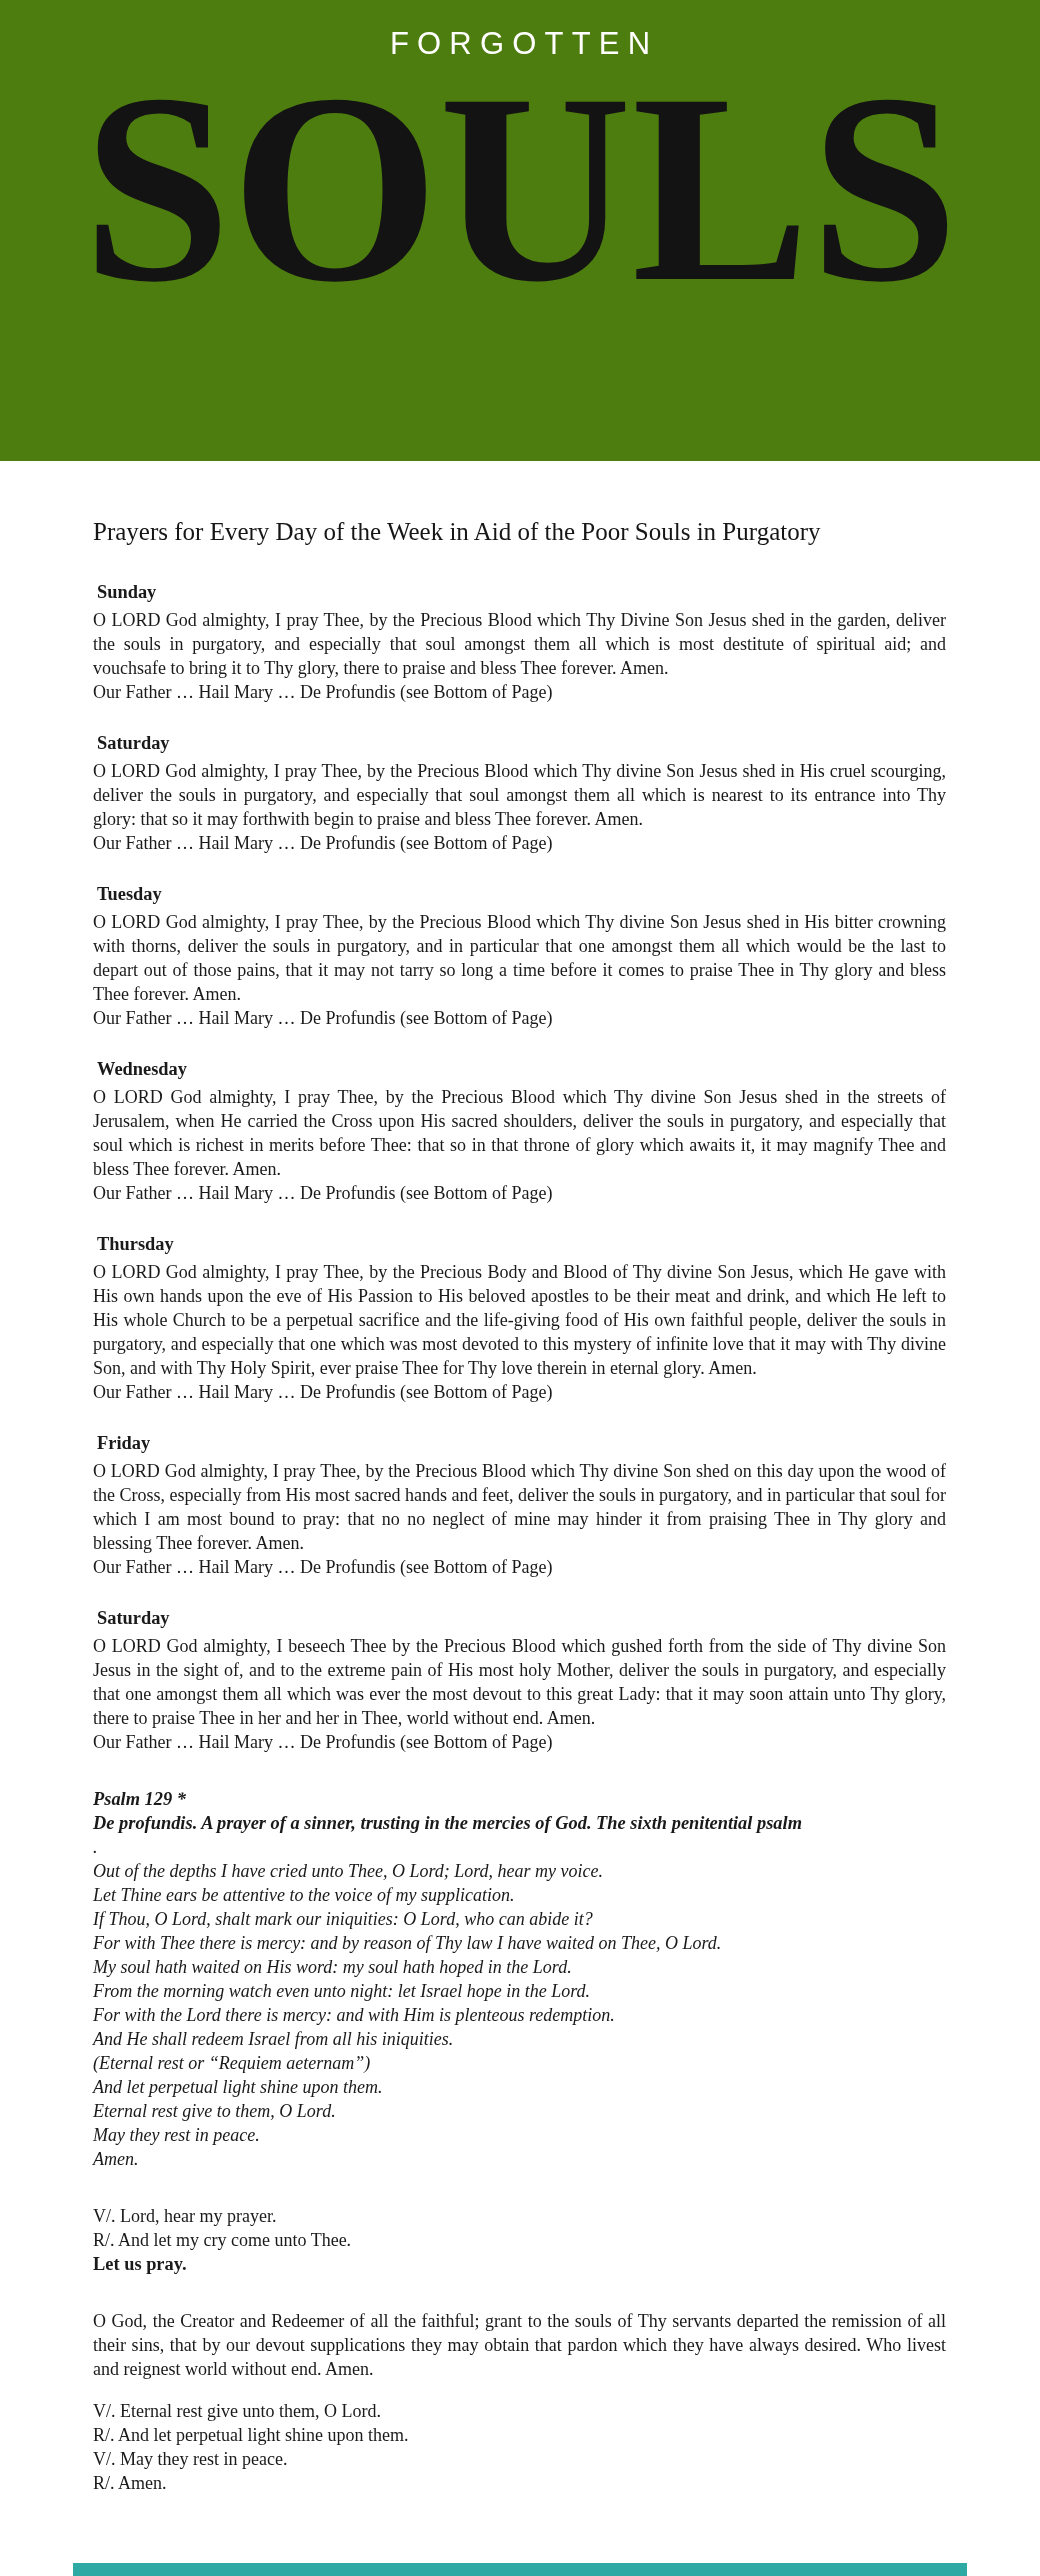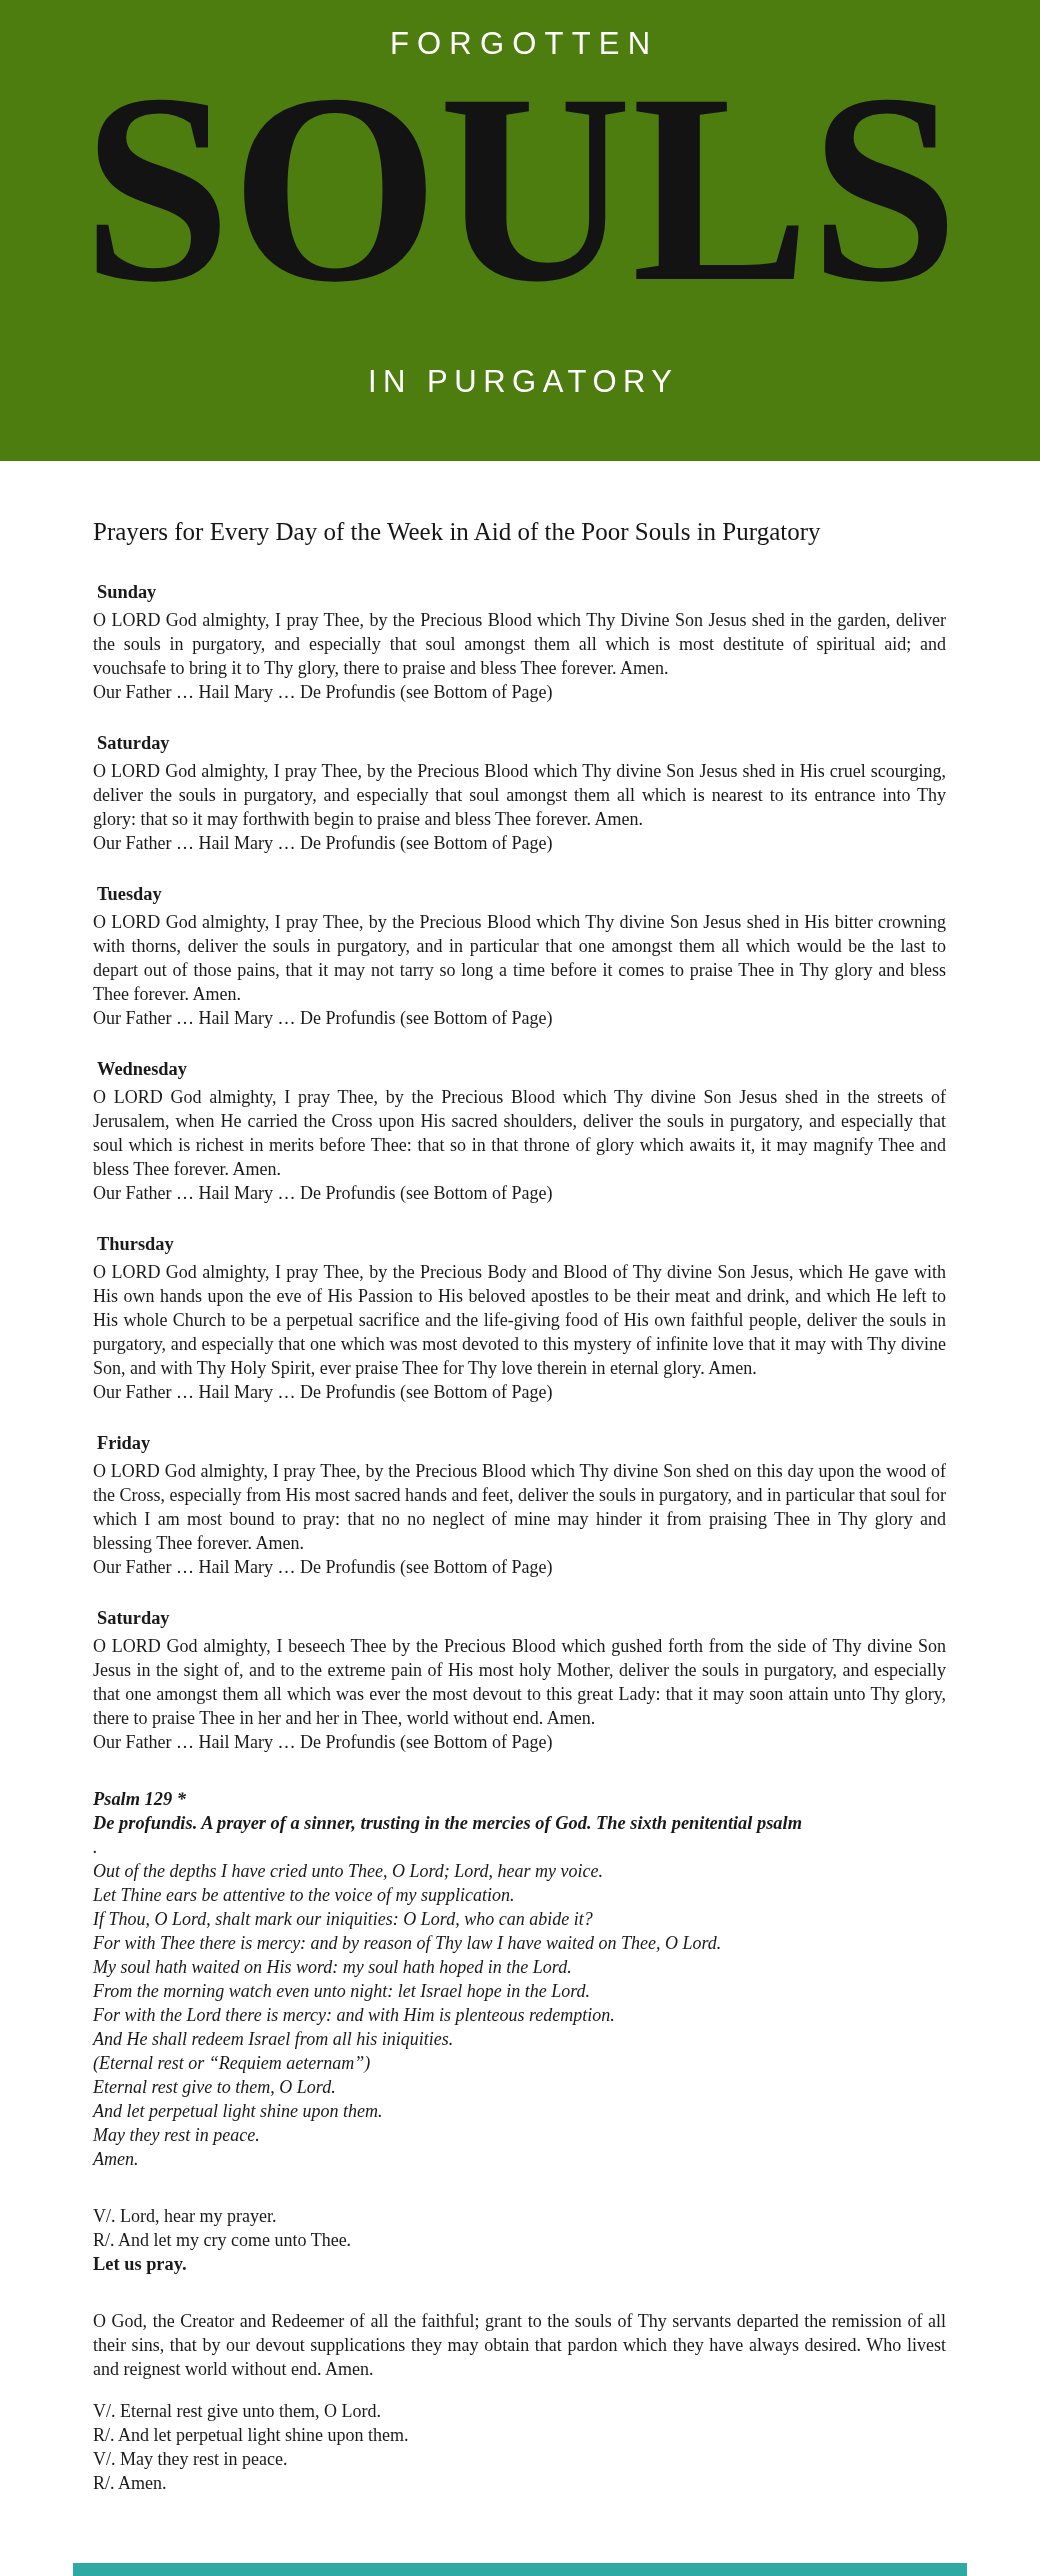--- a/index.html
+++ b/index.html
@@ -112,21 +112,20 @@
 </head>
 <body>
 
 <div class="page">
 
   <header class="hero">
     <div class="hero-kicker">FORGOTTEN</div>
     <svg class="hero-title-svg" width="889" height="206" viewBox="0 0 1090 252" aria-hidden="false">
       <text x="545" y="240" text-anchor="middle" font-family="Liberation Serif, serif" font-weight="bold" font-size="332" textLength="1074" lengthAdjust="spacingAndGlyphs" fill="#131313">SOULS</text>
     </svg>
-    <div class="hero-subtitle">IN PURGATORY</div>
   </header>
 
   <main class="content">
 
     <h1 class="page-title">Prayers for Every Day of the Week in Aid of the Poor Souls in Purgatory</h1>
 
     <section class="day-section">
       <h3 class="day-heading">Sunday</h3>
       <p class="prayer-text">O LORD God almighty, I pray Thee, by the Precious Blood which Thy Divine Son Jesus shed in the garden, deliver the souls in purgatory, and especially that soul amongst them all which is most destitute of spiritual aid; and vouchsafe to bring it to Thy glory, there to praise and bless Thee forever. Amen.</p>
       <div class="prayer-footer">Our Father … Hail Mary … De Profundis (see Bottom of Page)</div>
@@ -174,22 +173,22 @@
       <div class="plain-line">.</div>
       <div class="plain-line">Out of the depths I have cried unto Thee, O Lord; Lord, hear my voice.</div>
       <div class="plain-line">Let Thine ears be attentive to the voice of my supplication.</div>
       <div class="plain-line">If Thou, O Lord, shalt mark our iniquities: O Lord, who can abide it?</div>
       <div class="plain-line">For with Thee there is mercy: and by reason of Thy law I have waited on Thee, O Lord.</div>
       <div class="plain-line">My soul hath waited on His word: my soul hath hoped in the Lord.</div>
       <div class="plain-line">From the morning watch even unto night: let Israel hope in the Lord.</div>
       <div class="plain-line">For with the Lord there is mercy: and with Him is plenteous redemption.</div>
       <div class="plain-line">And He shall redeem Israel from all his iniquities.</div>
       <div class="plain-line">(Eternal rest or “Requiem aeternam”)</div>
+      <div class="plain-line">And let perpetual light shine upon them.</div>
       <div class="plain-line">Eternal rest give to them, O Lord.</div>
-      <div class="plain-line">And let perpetual light shine upon them.</div>
       <div class="plain-line">May they rest in peace.</div>
       <div class="plain-line">Amen.</div>
     </section>
 
     <section class="versicles-1">
       <div class="plain-line">V/. Lord, hear my prayer.</div>
       <div class="plain-line">R/. And let my cry come unto Thee.</div>
       <div class="let-us-pray">Let us pray.</div>
     </section>
 

